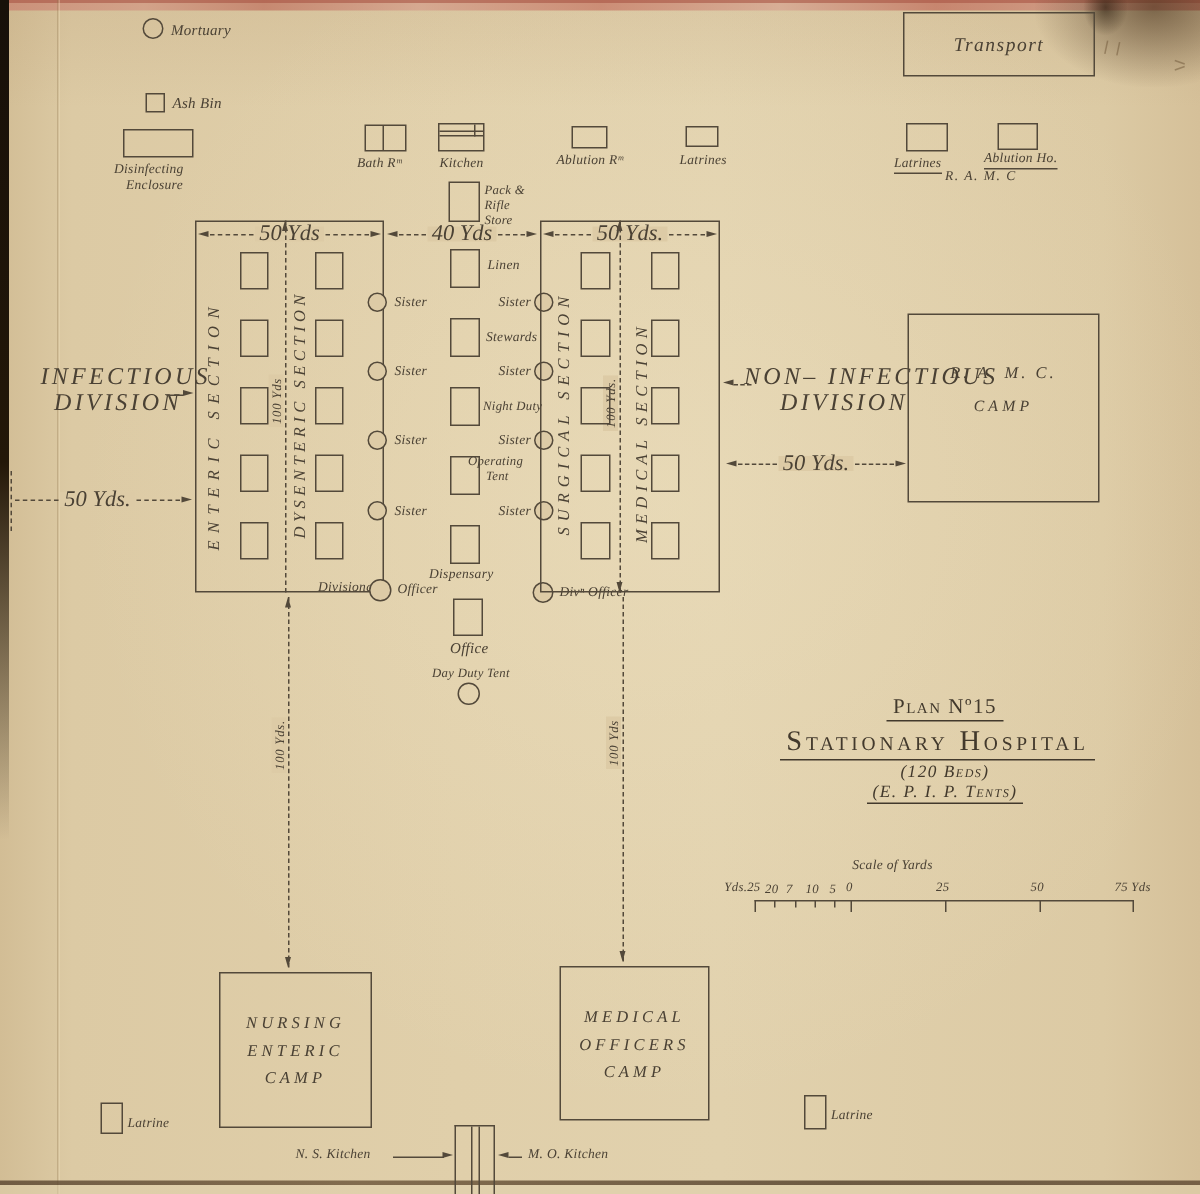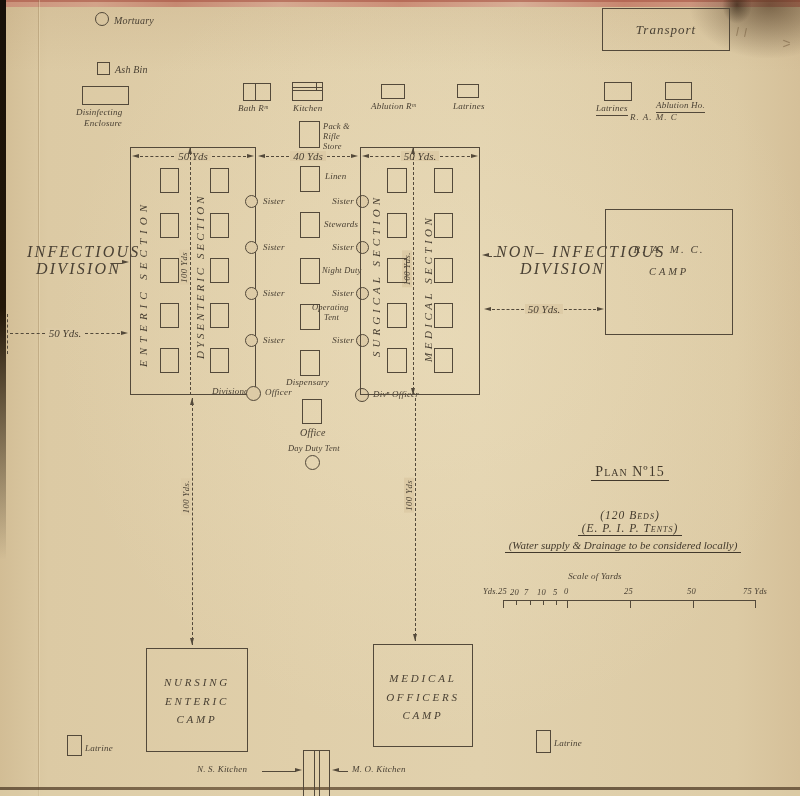--- a/index.html
+++ b/index.html
@@ -29,21 +29,21 @@
   .xs{font-size:8.5px;}
   .caps{position:absolute;font-style:italic;font-size:16px;letter-spacing:2.2px;white-space:nowrap;color:var(--ink);}
   .vtext{position:absolute;writing-mode:vertical-rl;transform:rotate(180deg);font-style:italic;color:var(--ink);
          font-size:11px;letter-spacing:3px;text-align:center;white-space:nowrap;}
   .vdim{position:absolute;writing-mode:vertical-rl;transform:rotate(180deg);font-style:italic;color:var(--ink);
         font-size:8.5px;letter-spacing:.5px;background:var(--paper2);padding:2px 0;white-space:nowrap;}
   .campline{position:absolute;font-style:italic;font-size:11px;letter-spacing:2.8px;color:var(--ink);text-align:center;white-space:nowrap;}
   
   .dim{position:absolute;display:flex;align-items:center;height:10px;}
   .dim .seg{flex:1;height:0;border-top:1px dashed var(--ink-line);margin:0 1px;}
-  .dimlbl{font-style:italic;font-size:11px;line-height:10px;color:var(--ink);padding:0 3px;background:var(--paper2);white-space:nowrap;}
+  .dimlbl{font-style:italic;font-size:15px;line-height:10px;color:var(--ink);padding:0 3px;background:var(--paper2);white-space:nowrap;}
   
   .tr,.tl,.tu,.td{width:0;height:0;}
   .tr{border-top:2.5px solid transparent;border-bottom:2.5px solid transparent;border-left:7px solid var(--ink-line);}
   .tl{border-top:2.5px solid transparent;border-bottom:2.5px solid transparent;border-right:7px solid var(--ink-line);}
   .tu{position:absolute;border-left:2.5px solid transparent;border-right:2.5px solid transparent;border-bottom:7px solid var(--ink-line);}
   .td{position:absolute;border-left:2.5px solid transparent;border-right:2.5px solid transparent;border-top:7px solid var(--ink-line);}
   
   .tt{position:absolute;text-align:center;color:#42392c;}
   .tt .ul{border-bottom:1px solid #42392c;padding:0 4px 1px;}
   
@@ -262,23 +262,23 @@
   <div class="dashv" style="left:415px;top:398px;height:243px"></div>
   <div class="td" style="left:413px;top:634px"></div>
   <div class="vdim" style="left:404px;top:478px">100 Yds</div>
 
   <div class="rect" style="left:302px;top:399px;width:20px;height:25px"></div>
   <div class="lbl" style="left:300px;top:427px">Office</div>
   <div class="lbl xs" style="left:288px;top:444px">Day Duty Tent</div>
   <div class="circle hollow" style="left:305px;top:455px;width:15px;height:15px"></div>
 
   <div class="tt" style="left:560px;top:464px;width:140px;font-size:14px;font-variant:small-caps;letter-spacing:1px"><span class="ul">Plan Nº15</span></div>
+  <div class="tt" style="left:495px;top:484px;width:260px;font-size:19px;font-variant:small-caps;letter-spacing:2.5px"><span class="ul">Stationary Hospital</span></div>
   <div class="tt" style="left:560px;top:509px;width:140px;font-size:11.5px;font-style:italic;font-variant:small-caps;letter-spacing:1px">(120 Beds)</div>
   <div class="tt" style="left:560px;top:522px;width:140px;font-size:11.5px;font-style:italic;font-variant:small-caps;letter-spacing:1px"><span class="ul">(E. P. I. P. Tents)</span></div>
-  <div class="tt" style="left:458px;top:539px;width:330px;font-size:11px;font-style:italic"><span class="ul">(Water supply &amp; Drainage to be considered locally)</span></div>
 
   <div class="lbl sm" style="left:495px;top:572px;width:200px;text-align:center">Scale of Yards</div>
   <div class="abs" style="left:503px;top:600px;width:253px">
     <div class="hline" style="left:0;top:0;width:253px"></div>
     <div class="vline" style="left:0;top:0;height:8px"></div>
     <div class="vline" style="left:13px;top:0;height:5px"></div>
     <div class="vline" style="left:27px;top:0;height:5px"></div>
     <div class="vline" style="left:40px;top:0;height:5px"></div>
     <div class="vline" style="left:53px;top:0;height:5px"></div>
     <div class="vline" style="left:64px;top:0;height:8px"></div>

